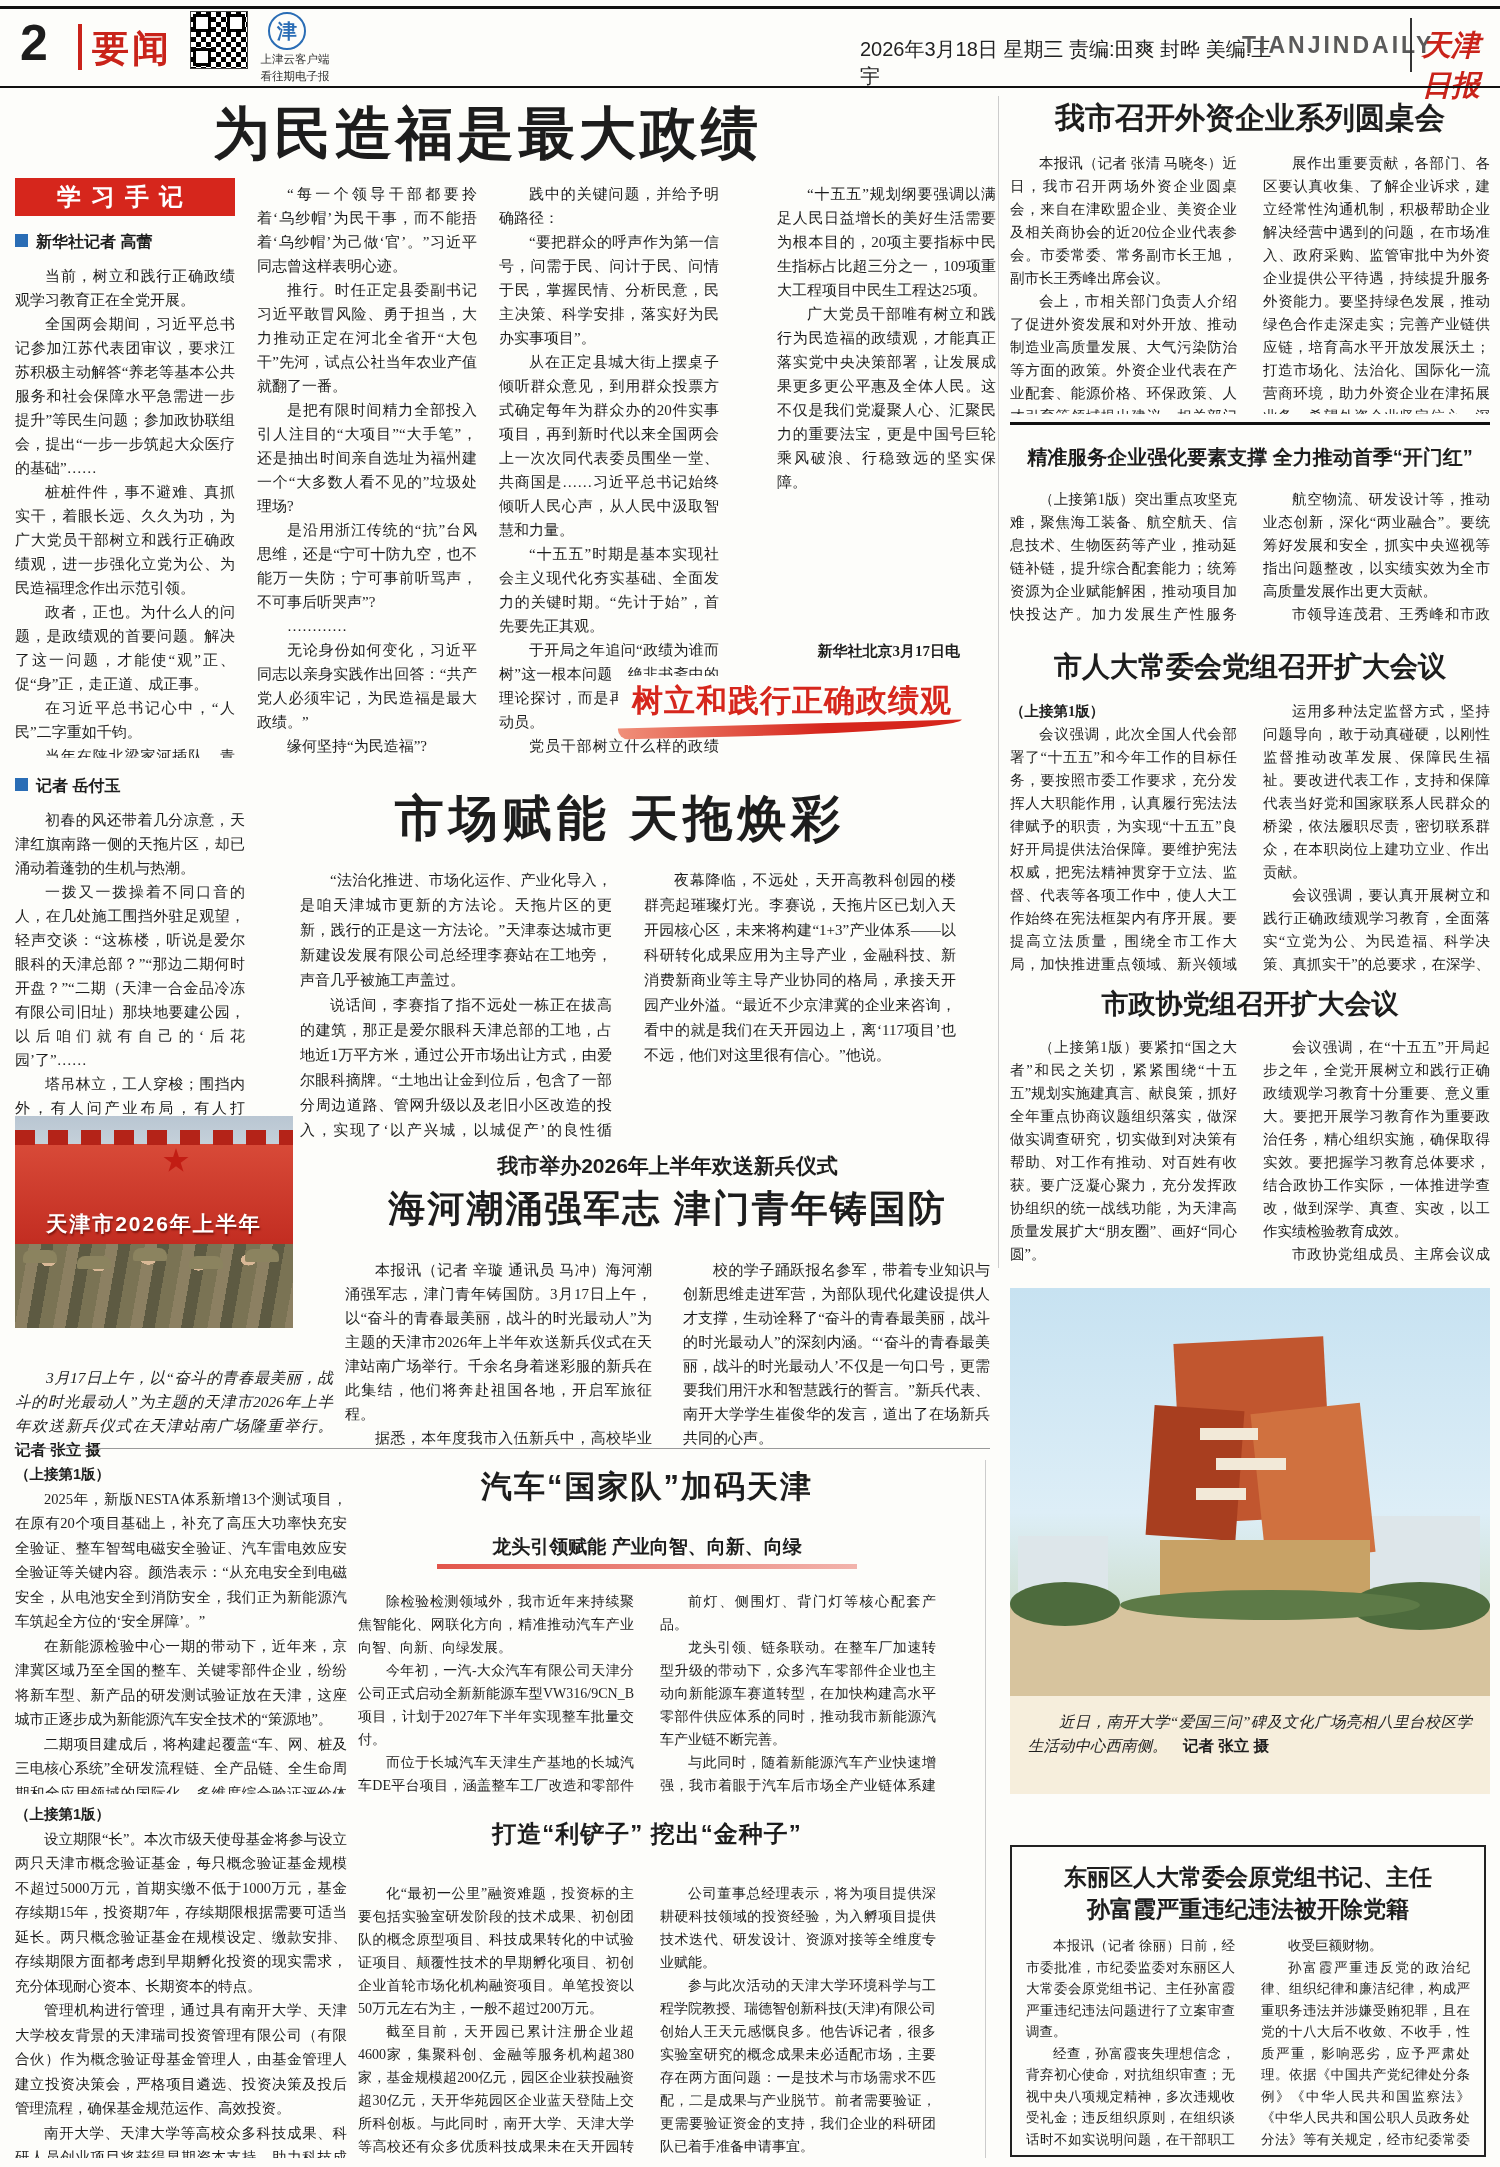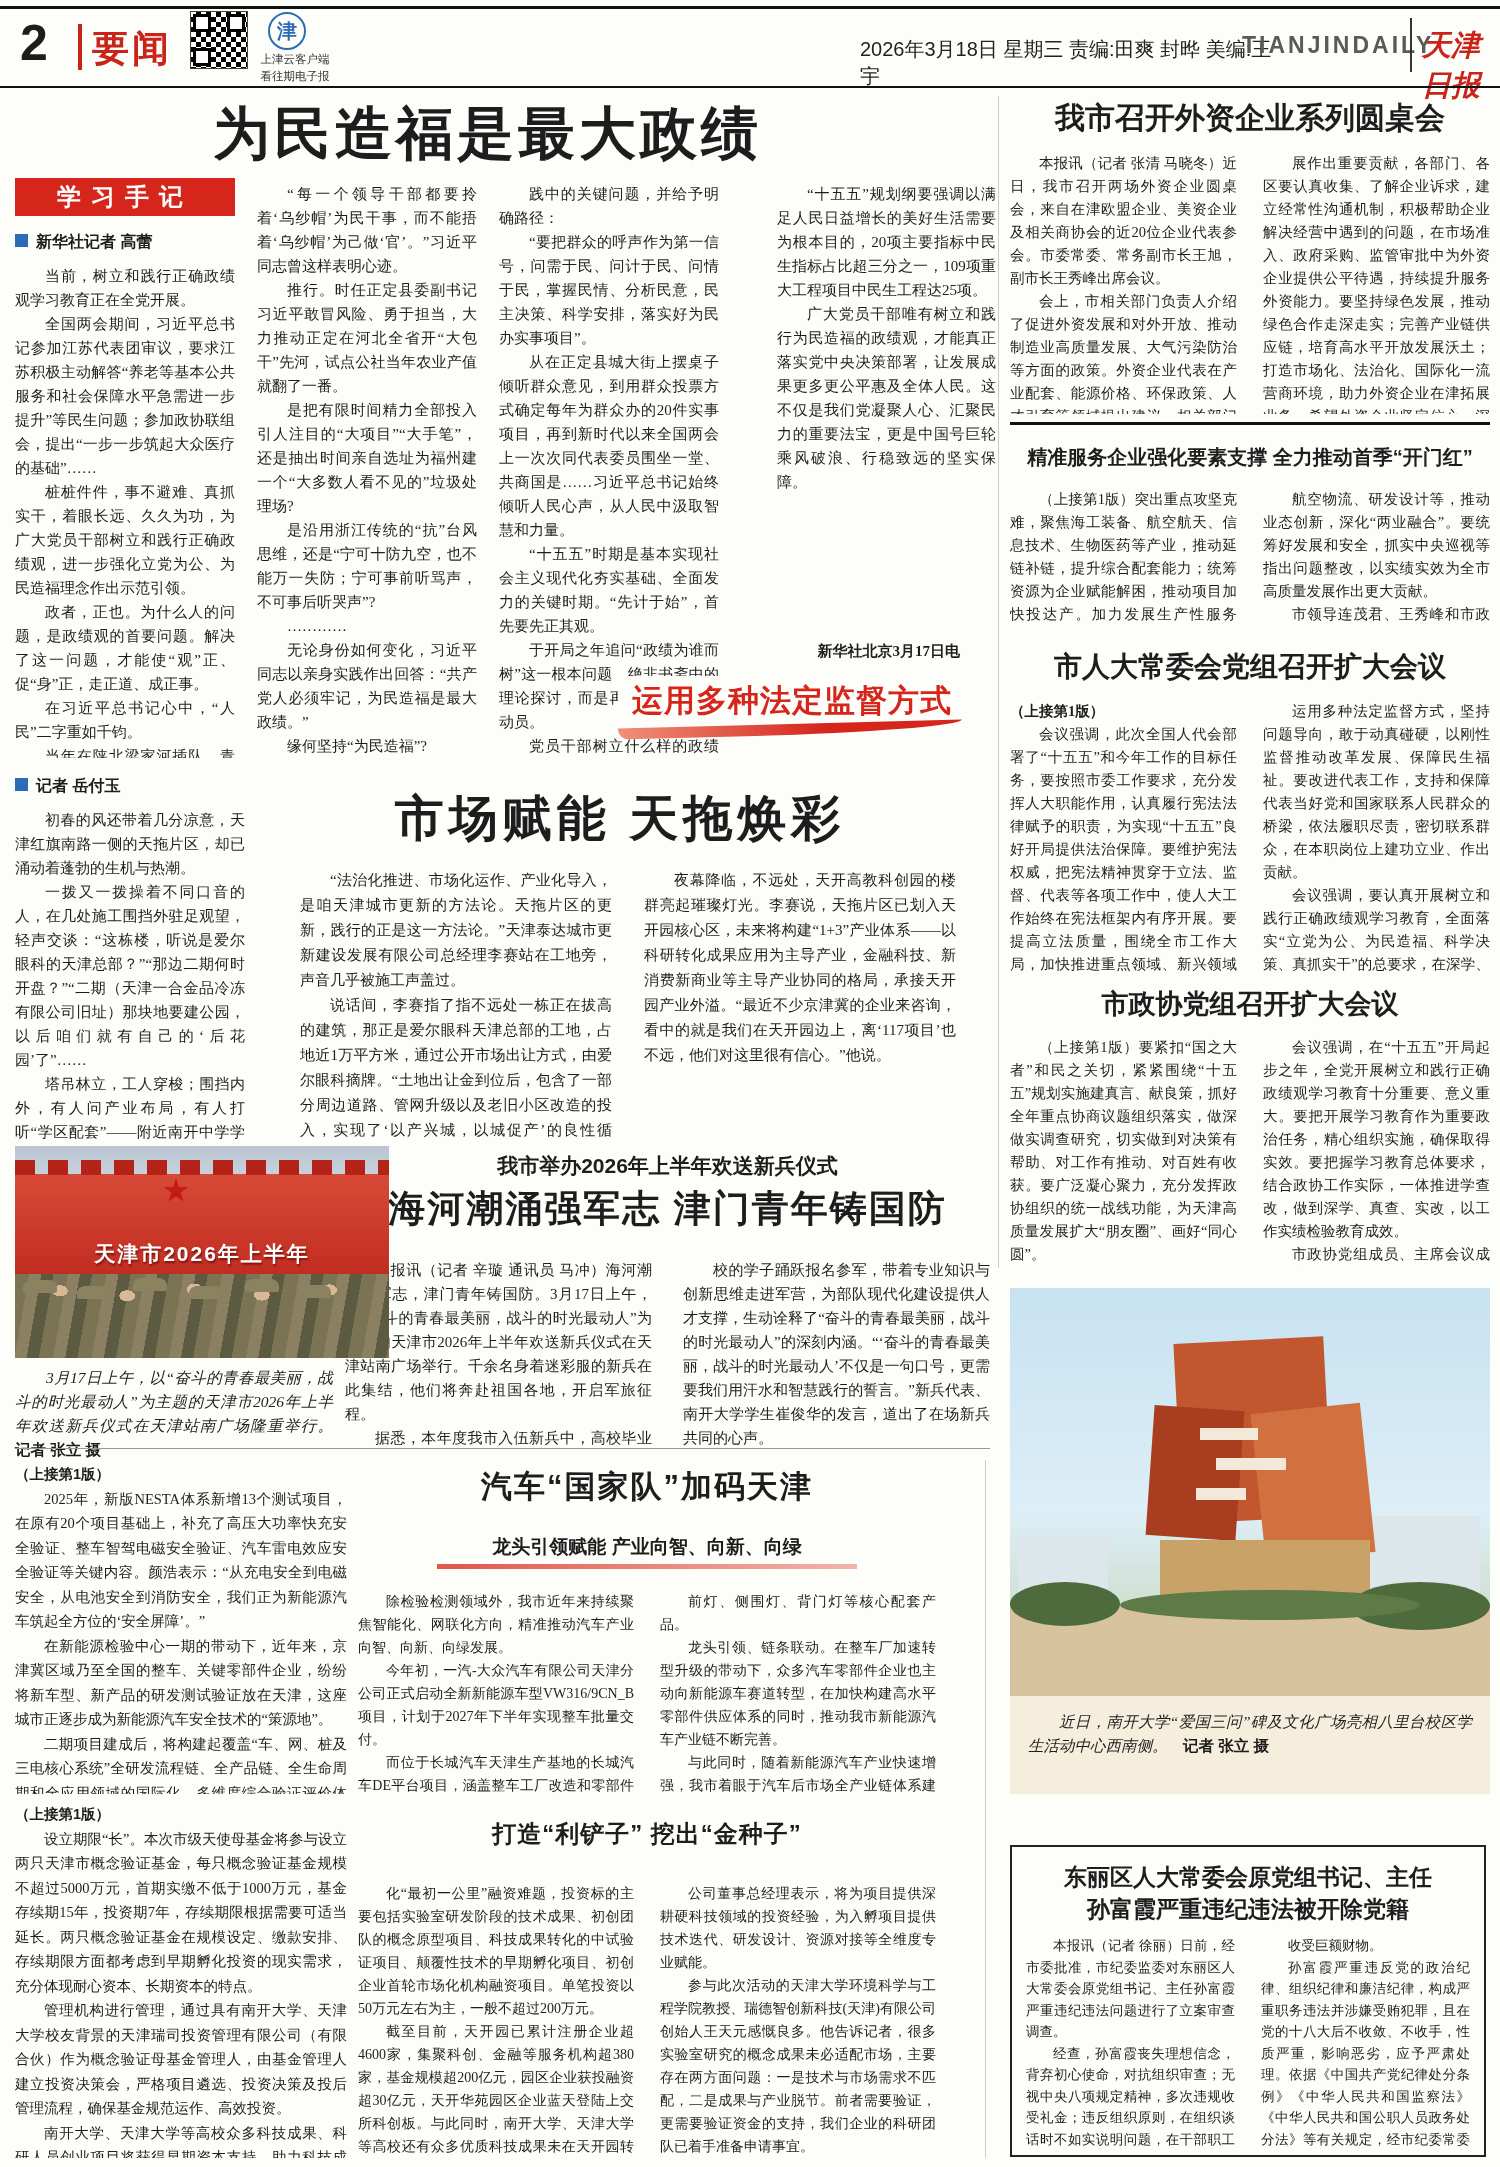--- a/index.html
+++ b/index.html
@@ -42,21 +42,21 @@
   #slogan{left:618px;top:676px;width:348px;background:#fdfdfa;padding:4px 0 0 0;}
   #slogan .txt{color:#d6261c;font-size:31px;font-weight:bold;letter-spacing:1px;}
   #slogan .swoosh{height:11px;margin:2px 4px 0 0;background:linear-gradient(90deg,#f0907a,#d6261c 60%);
           border-radius:0 0 60% 10px/0 0 100% 10px;transform:rotate(-1.5deg);}
   
   .rsh{left:1010px;width:480px;font-weight:bold;}
   .rscols{left:1010px;width:480px;font-size:14.5px;line-height:23px;}
   #vr1{left:998px;top:96px;width:1px;height:1172px;background:#ccc;}
   #blackbar{left:1010px;top:422px;width:480px;height:3px;background:#111;}
   
-  #photo1{left:15px;top:1146px;width:374px;height:212px;overflow:hidden;background:#86efac;}
+  #photo1{left:15px;top:1116px;width:278px;height:212px;overflow:hidden;background:#86efac;}
   #p1sky{position:absolute;left:0;top:0;width:100%;height:46px;background:linear-gradient(#b9c6d2,#ccd7df);}
   #p1wall{position:absolute;left:0;top:28px;width:100%;height:110px;background:linear-gradient(180deg,#d84a38,#c02a1f);}
   #p1wall::before{content:"";position:absolute;left:0;top:-14px;width:100%;height:15px;
       background:repeating-linear-gradient(90deg,#b42318 0 20px,transparent 20px 33px);}
   #p1star{position:absolute;left:148px;top:4px;width:26px;height:26px;background:#c21d14;
       clip-path:polygon(50% 0,61% 35%,98% 35%,68% 57%,79% 91%,50% 70%,21% 91%,32% 57%,2% 35%,39% 35%);}
   #p1text{position:absolute;left:0;top:66px;width:100%;text-align:center;color:#fff;
       font-size:21px;font-weight:bold;letter-spacing:2px;text-shadow:1px 2px 2px #7a140d;}
   #p1crowd{position:absolute;left:0;bottom:0;width:100%;height:84px;background:
       radial-gradient(14px 10px at 12% 20%,#d9b896 55%,transparent 56%),
@@ -157,21 +157,21 @@
   <p>“十五五”时期是基本实现社会主义现代化夯实基础、全面发力的关键时期。“先计于始”，首先要先正其观。</p>
   <p>于开局之年追问“政绩为谁而树”这一根本问题，绝非书斋中的理论探讨，而是再启新程的思想动员。</p>
   <p>党员干部树立什么样的政绩观，就会确立什么样的发展观。</p>
 </div>
 <div class="abs col leadcol clip" id="lead-c4">
   <p>“十五五”规划纲要强调以满足人民日益增长的美好生活需要为根本目的，20项主要指标中民生指标占比超三分之一，109项重大工程项目中民生工程达25项。</p>
   <p>广大党员干部唯有树立和践行为民造福的政绩观，才能真正落实党中央决策部署，让发展成果更多更公平惠及全体人民。这不仅是我们党凝聚人心、汇聚民力的重要法宝，更是中国号巨轮乘风破浪、行稳致远的坚实保障。</p>
 </div>
 <div class="abs" id="lead-credit">新华社北京3月17日电</div>
 <div class="abs ctr" id="slogan">
-  <div class="txt sans">运用多种法定监督方式</div>
+  <div class="txt sans">树立和践行正确政绩观</div>
   <div class="swoosh"></div>
 </div>
 
 <div class="abs" id="vr1"></div>
 <div class="abs sans ctr rsh" style="top:98px;font-size:30px;">我市召开外资企业系列圆桌会</div>
 <div class="abs rscols cols2" style="top:152px;height:262px;">
   <div class="col clip">
     <p>本报讯（记者 张清 马晓冬）近日，我市召开两场外资企业圆桌会，来自在津欧盟企业、美资企业及相关商协会的近20位企业代表参会。市委常委、常务副市长王旭，副市长王秀峰出席会议。</p>
     <p>会上，市相关部门负责人介绍了促进外资发展和对外开放、推动制造业高质量发展、大气污染防治等方面的政策。外资企业代表在产业配套、能源价格、环保政策、人才引育等领域提出建议，相关部门予以积极回应。</p>
 

